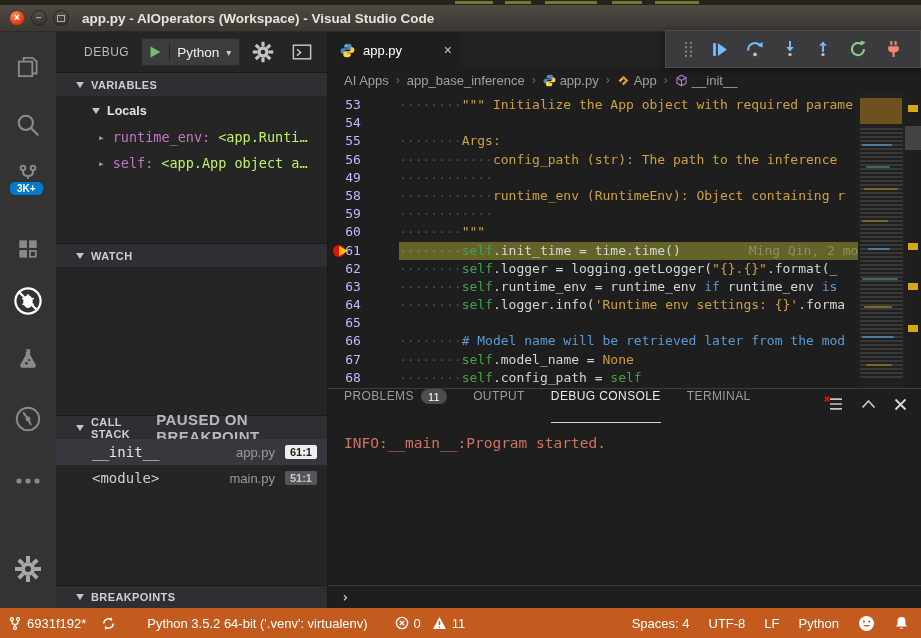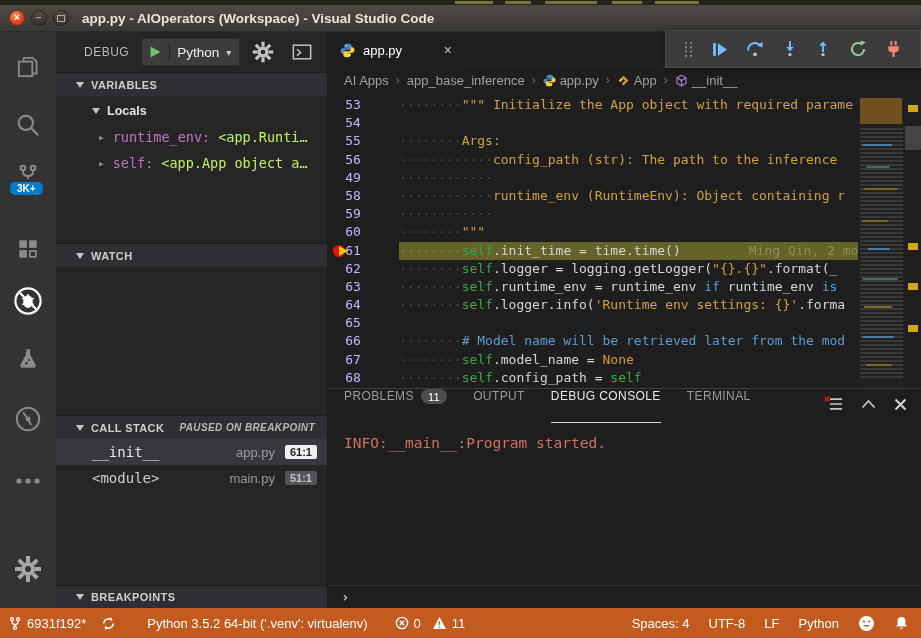--- a/index.html
+++ b/index.html
@@ -26,21 +26,21 @@
   .sidebar{width:272px;background:#252526;position:relative;flex:none;border-right:1px solid #1b1b1c;box-sizing:border-box;}
   .dbg-head{position:absolute;top:0;left:0;right:0;height:40px;display:flex;align-items:center;padding-left:28px;box-sizing:border-box;gap:12px;}
   .dbg-label{color:#bcbcbc;font-size:12px;letter-spacing:.5px;}
   .launch{display:flex;align-items:center;height:26px;background:#3c3c3c;border:1px solid #2a2a2a;border-radius:2px;padding:0 8px 0 6px;gap:7px;}
   .launch .div{width:1px;height:18px;background:#252526;}
   .launch .name{color:#f0f0f0;font-size:13.5px;}
   .launch .caret{color:#cccccc;font-size:10px;}
   .sec{position:absolute;left:0;right:0;height:24px;background:#2f2f33;border-top:1px solid #1b1b1c;display:flex;align-items:center;
        color:#cfcfcf;font-size:11px;font-weight:bold;letter-spacing:.4px;padding-left:20px;box-sizing:border-box;gap:7px;}
   .tw{width:0;height:0;border-left:4px solid transparent;border-right:4px solid transparent;border-top:6px solid #c5c5c5;}
-  .paused{margin-left:auto;margin-right:12px;color:#b9b9b9;font-size:10px;font-style:italic;}
+  .paused{margin-left:auto;margin-right:12px;color:#b9b9b9;font-size:15px;}
   .srow{position:absolute;left:0;right:0;height:26px;display:flex;align-items:center;box-sizing:border-box;}
   .locals{padding-left:36px;color:#e3e3e3;font-weight:bold;font-size:12.5px;gap:7px;}
   .vrow{padding-left:42px;font-family:"DejaVu Sans Mono",monospace;font-size:13.5px;gap:8px;overflow:hidden;white-space:pre;}
   .vrow .ex{color:#9a9a9a;font-size:11px;}
   .vname{color:#bd79bd;}
   .vval{color:#bef264;}
   .frame{padding:0 10px 0 36px;}
   .frame.sel{background:#37373d;}
   .ffn{font-family:"DejaVu Sans Mono",monospace;font-size:14px;color:#e6e6e6;}
   .ffile{margin-left:auto;color:#9a9a9a;font-size:13px;padding-right:10px;}

